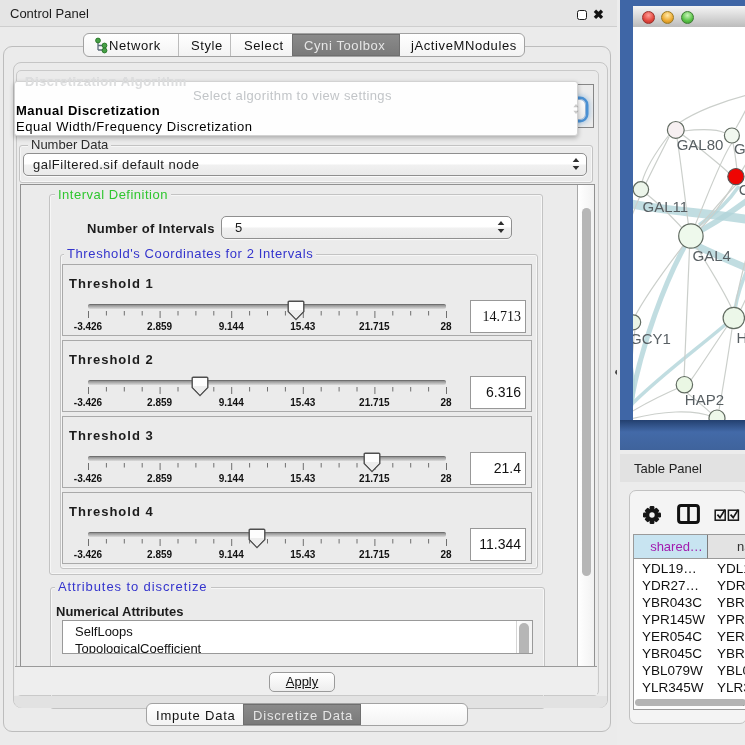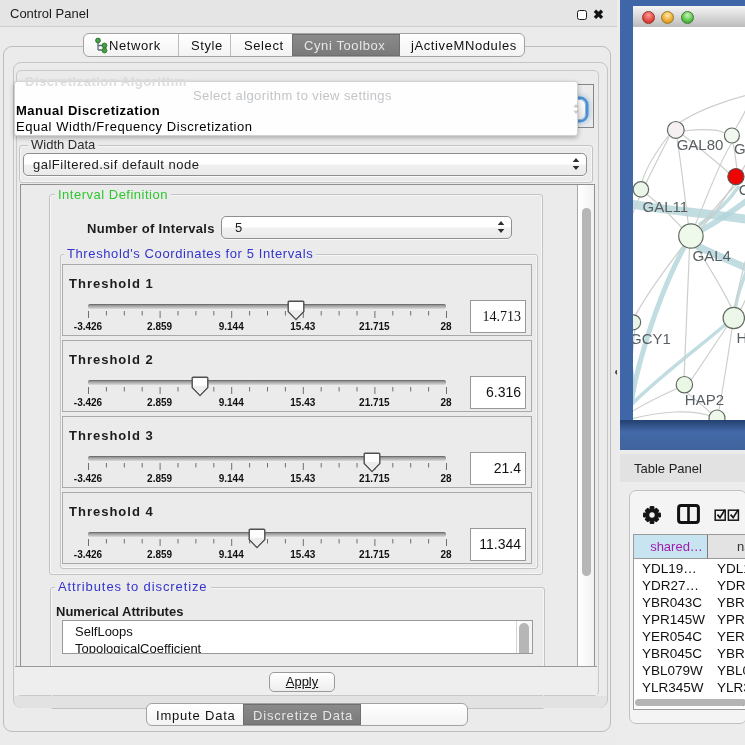--- a/index.html
+++ b/index.html
@@ -48,21 +48,21 @@
   </svg>
 </div>
 
 <div class="abs bold" style="left:25px;top:74px;font-size:13px;letter-spacing:.5px;color:#d8d8d8;">Discretization Algorithm</div>
 
 <div class="abs" style="left:20px;top:84px;width:572px;height:42px;border:1px solid #868686;background:#ebebeb;"></div>
 
 <div class="abs" style="left:558px;top:99px;width:26px;height:19px;border-radius:6px;background:linear-gradient(#fdfdfd,#e9e9e9);border:1px solid #8fb2d8;box-shadow:0 0 0 2.5px rgba(62,138,208,.9),0 0 5px 4px rgba(80,150,215,.4);"></div>
 
 <div class="tborder" style="left:19px;top:145px;width:572px;height:36px;"></div>
-<div class="tlabel t13" style="left:28px;top:138px;color:#2b2b2b;">Width Data</div>
+<div class="tlabel t13" style="left:28px;top:138px;color:#2b2b2b;">Number Data</div>
 <div class="combo" style="left:23px;top:153px;width:562px;height:21px;"></div>
 <div class="abs t13" style="left:33px;top:157px;letter-spacing:.5px;">galFiltered.sif default node</div>
 <svg class="abs" style="left:572px;top:158px;" width="8" height="12" viewBox="0 0 8 12">
   <path d="M4 0 L7.3 4 L0.7 4 Z" fill="#2e2e2e"></path>
       <path d="M4 12 L7.3 8 L0.7 8 Z" fill="#2e2e2e"></path>
 </svg>
 
 <div class="abs" style="left:20px;top:184px;width:575px;height:483px;border:1px solid #919191;background:#ebebeb;box-sizing:border-box;"></div>
 
 <div class="abs" style="left:577px;top:185px;width:16px;height:481px;background:linear-gradient(90deg,#ffffff,#f2f2f2);border-left:1px solid #a8a8a8;"></div>
@@ -73,21 +73,21 @@
 
 <div class="abs bold t13" style="left:87px;top:221px;letter-spacing:.3px;">Number of Intervals</div>
 <div class="combo" style="left:221px;top:216px;width:289px;height:21px;"></div>
 <div class="abs t13" style="left:235px;top:220px;">5</div>
 <svg class="abs" style="left:497px;top:221px;" width="8" height="12" viewBox="0 0 8 12">
   <path d="M4 0 L7.3 4 L0.7 4 Z" fill="#2e2e2e"></path>
       <path d="M4 12 L7.3 8 L0.7 8 Z" fill="#2e2e2e"></path>
 </svg>
 
 <div class="tborder" style="left:60px;top:254px;width:476px;height:313px;"></div>
-<div class="tlabel" style="left:64px;top:247px;font-size:13px;letter-spacing:.6px;color:#3434cd;">Threshold's Coordinates for 5 Intervals</div>
+<div class="tlabel" style="left:64px;top:247px;font-size:13px;letter-spacing:.6px;color:#3434cd;">Threshold's Coordinates for 2 Intervals</div>
 
 <div id="th1">
       <div class="abs" style="left:62px;top:264px;width:470px;height:72px;border:1px solid #a9a9a9;background:#ebebeb;box-sizing:border-box;"></div>
       <div class="abs bold t13" style="left:69px;top:276px;letter-spacing:1px;">Threshold 1</div>
       <div class="abs" style="left:88px;top:304px;width:358px;height:4px;border-radius:2px;background:linear-gradient(#8f8f8f,#dcdcdc);border-top:1px solid #6f6f6f;"></div>
       <svg class="abs" style="left:88px;top:310px" width="359" height="20" viewBox="0 0 359 20">
         <line x1="0.5" y1="1" x2="0.5" y2="8" stroke="#6f6f6f" stroke-width="1"></line>
         <line x1="18.4" y1="1" x2="18.4" y2="5.5" stroke="#6f6f6f" stroke-width="1"></line>
         <line x1="36.3" y1="1" x2="36.3" y2="5.5" stroke="#6f6f6f" stroke-width="1"></line>
         <line x1="54.199999999999996" y1="1" x2="54.199999999999996" y2="5.5" stroke="#6f6f6f" stroke-width="1"></line>

